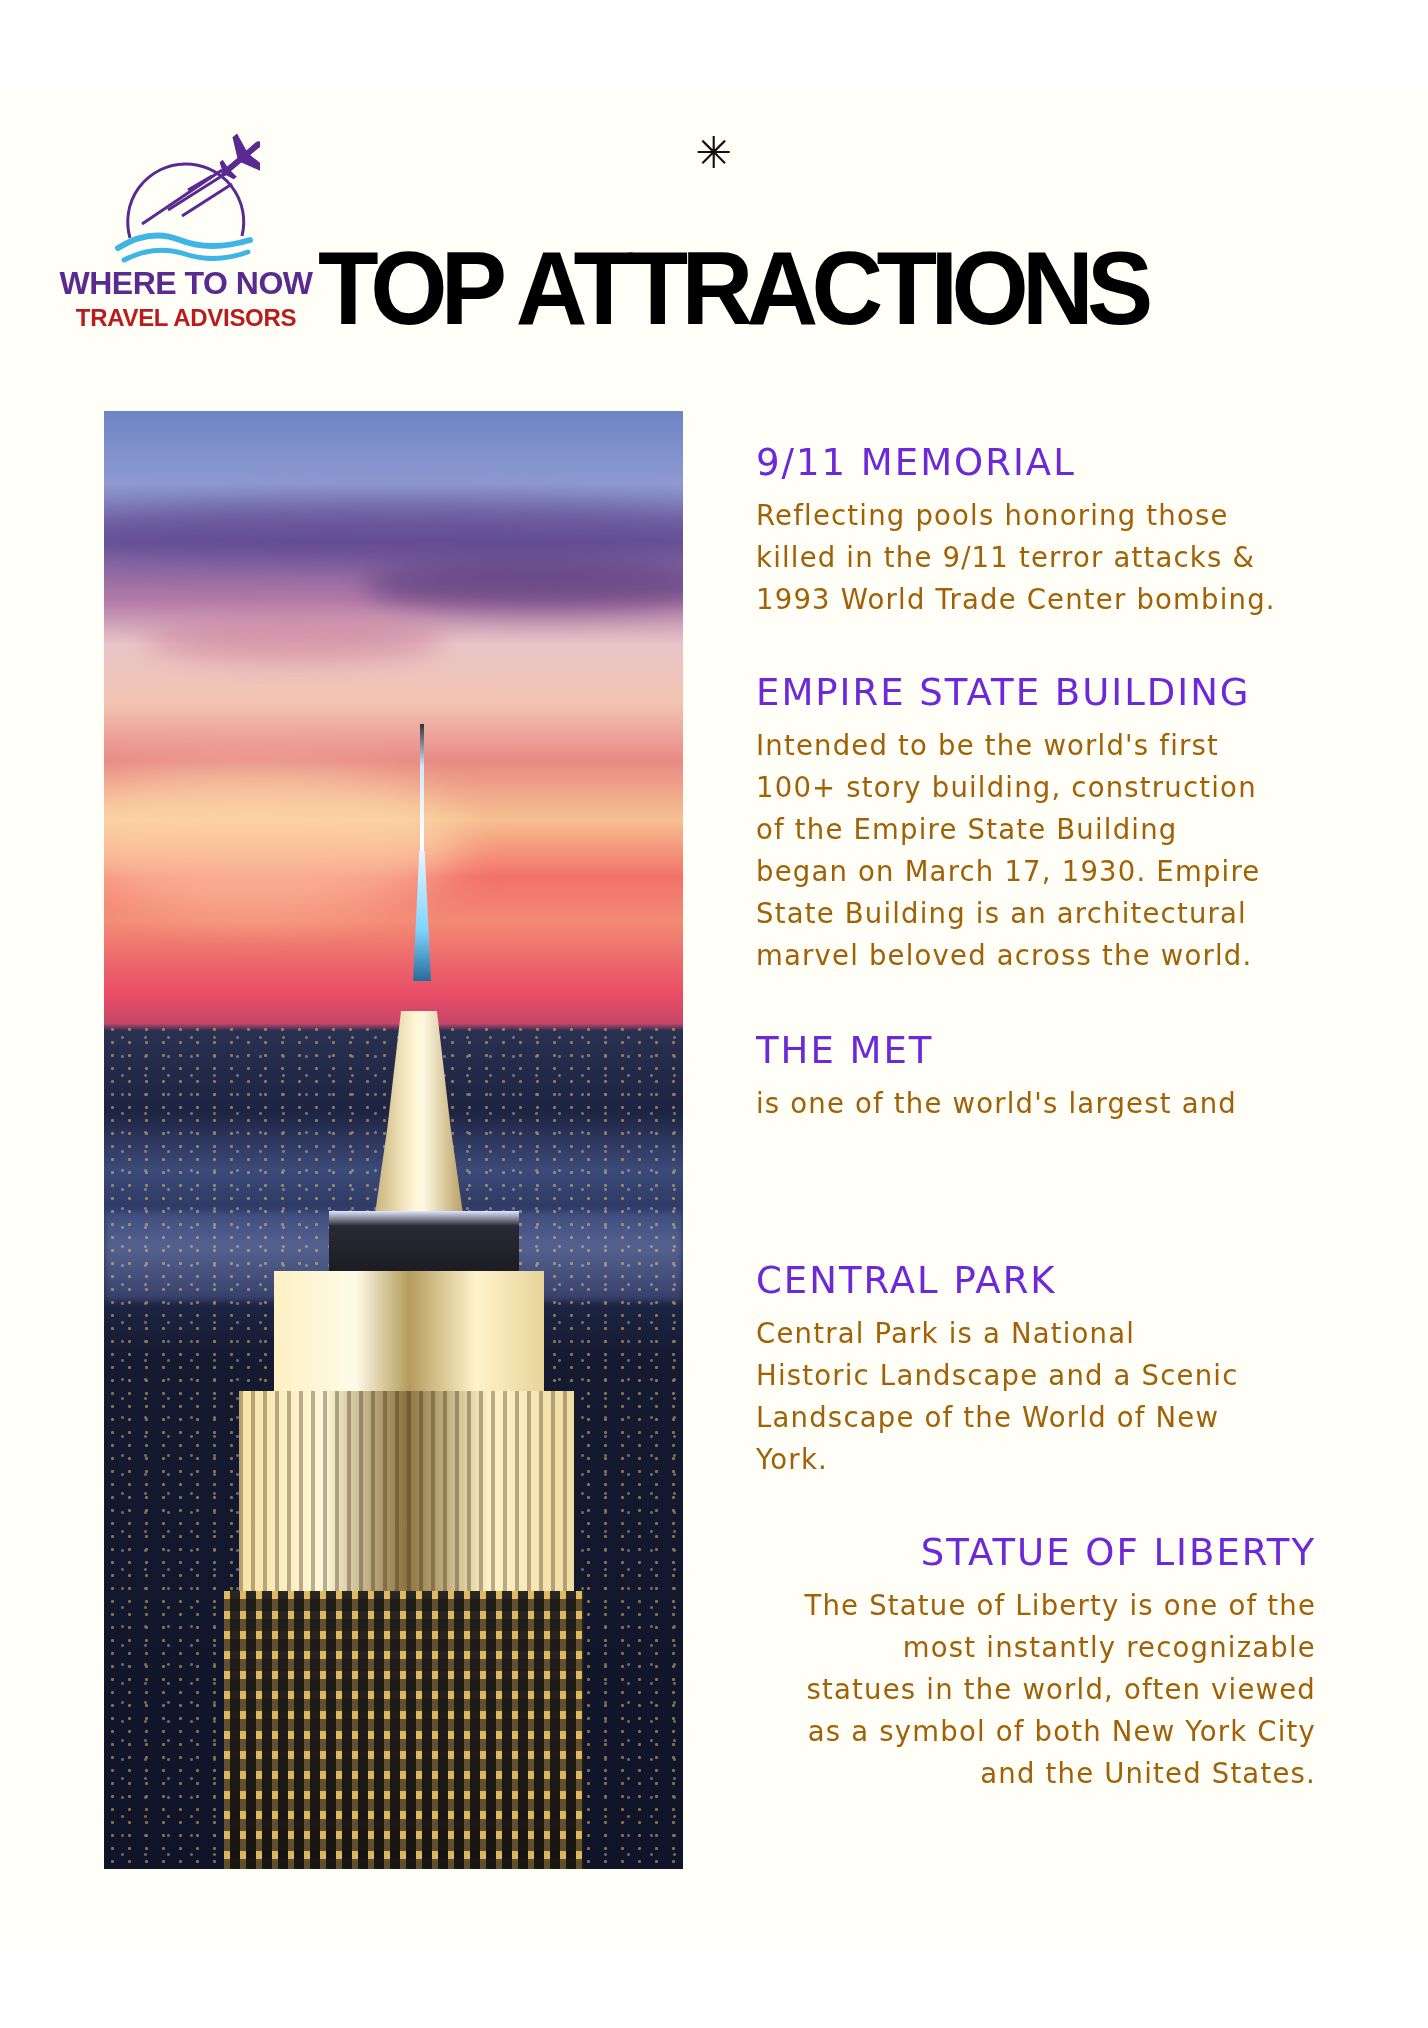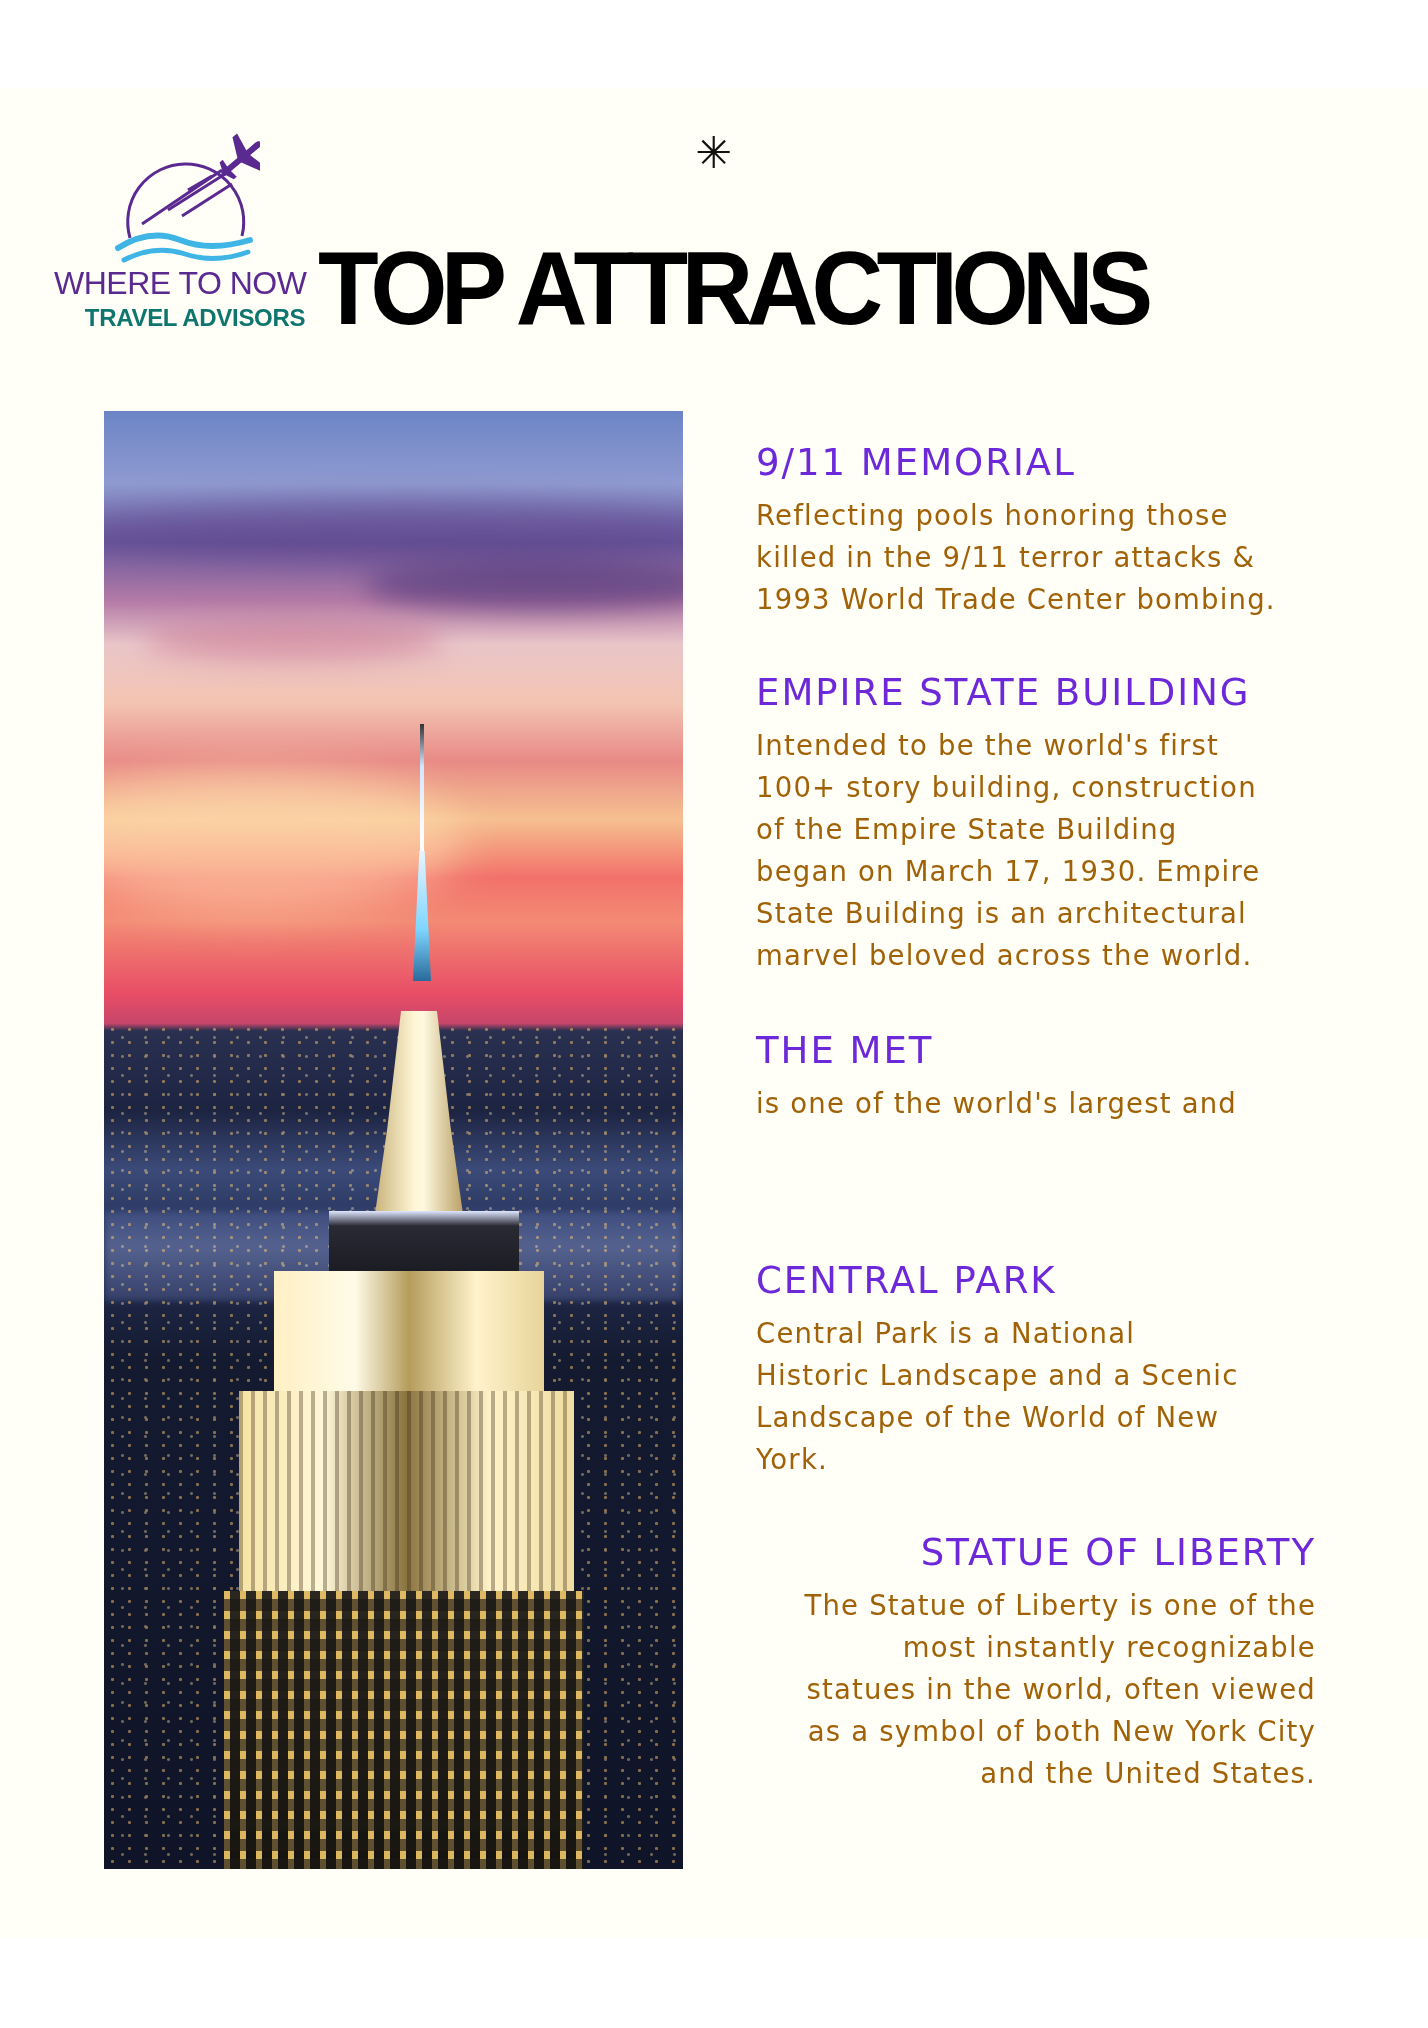--- a/index.html
+++ b/index.html
@@ -8,28 +8,28 @@
     background: #ffffff;
     font-family: "DejaVu Sans", sans-serif;
   }
   .page {
     position: absolute; left: 0; top: 88px; width: 1428px; height: 1850px;
     background: #fffef7;
   }
   .logo { position: absolute; left: 50px; top: 128px; width: 270px; height: 210px; }
   .logo svg { position: absolute; left: 60px; top: 0; }
   .logo-line1 {
-    position: absolute; left: 4px; top: 137px; width: 264px; 
-    font-family: "Liberation Sans", sans-serif; font-weight: 400;
+    position: absolute; left: 4px; top: 137px; width: 264px; text-align: center;
+    font-family: "Liberation Sans", sans-serif; font-weight: 700;
     font-size: 32px; letter-spacing: -0.5px; color: #5b2a91; white-space: nowrap;
   }
   .logo-line2 {
-    position: absolute; left: 13px; top: 176px; width: 264px; text-align: center;
+    position: absolute; left: 4px; top: 176px; width: 264px; text-align: center;
     font-family: "Liberation Sans", sans-serif; font-weight: 700;
-    font-size: 24px; letter-spacing: -0.3px; color: #0f766e; white-space: nowrap;
+    font-size: 24px; letter-spacing: -0.3px; color: #b91c1c; white-space: nowrap;
   }
   .asterisk {
     position: absolute; left: 694px; top: 128px; width: 40px; height: 50px;
     font-size: 44px; line-height: 50px; text-align: center; color: #111;
     font-family: "DejaVu Sans", sans-serif;
   }
   .title {
     position: absolute; left: 318px; top: 236px; width: 890px; height: 104px;
     font-family: "Liberation Sans", sans-serif; font-weight: 700;
     font-size: 104px; line-height: 104px; letter-spacing: -7px; color: #000;

